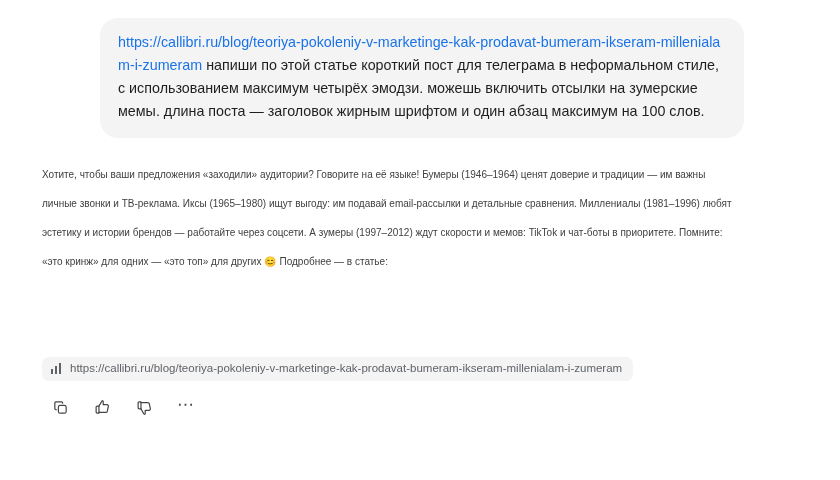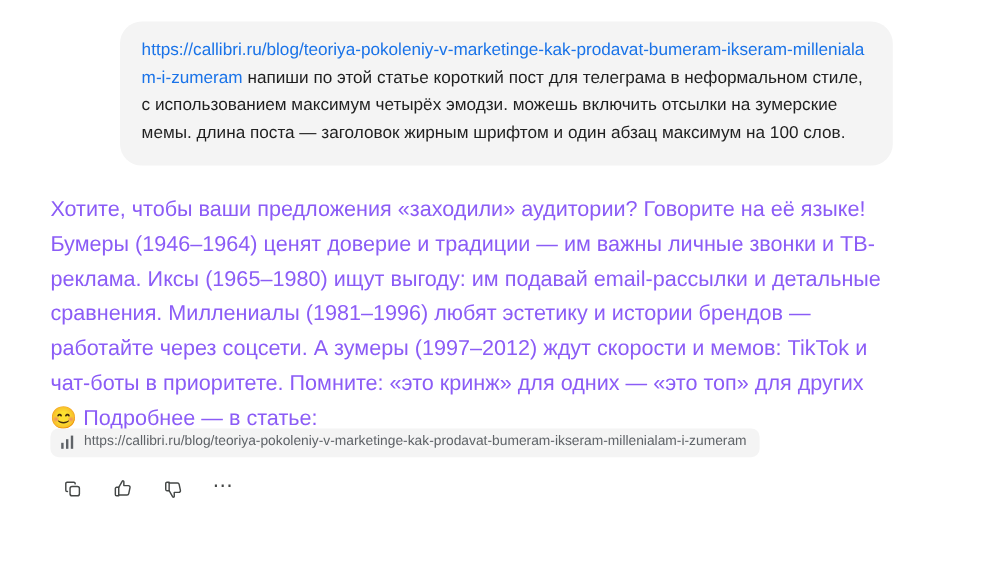--- a/index.html
+++ b/index.html
@@ -54,23 +54,23 @@
     font-size: 14.5px;
     font-weight: bold;
     line-height: 22px;
     color: #1f1f1f;
     margin: 0 0 18px 0;
   }
   .answer-title .emoji {
     font-weight: normal;
   }
   .answer-body {
-    font-size: 18px;
+    font-size: 10px;
     line-height: 29px;
-    color: #8b5cf6;
+    color: #404040;
     margin: 0;
   }
 
   
   .source-chip {
     position: absolute;
     left: 42px;
     top: 357px;
     display: inline-flex;
     align-items: center;

